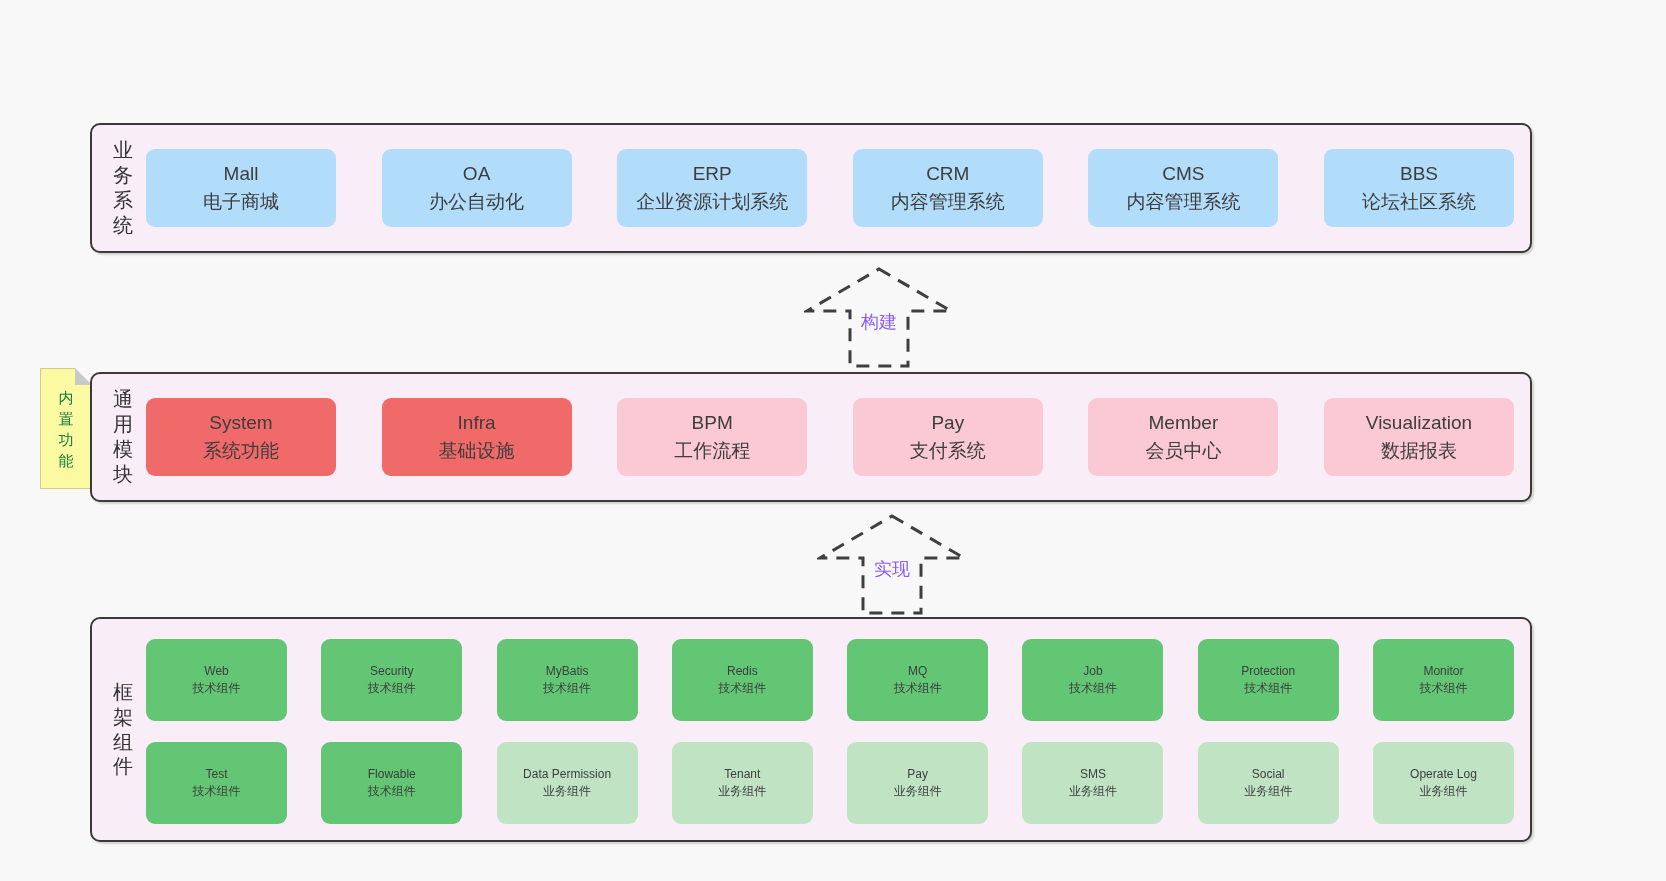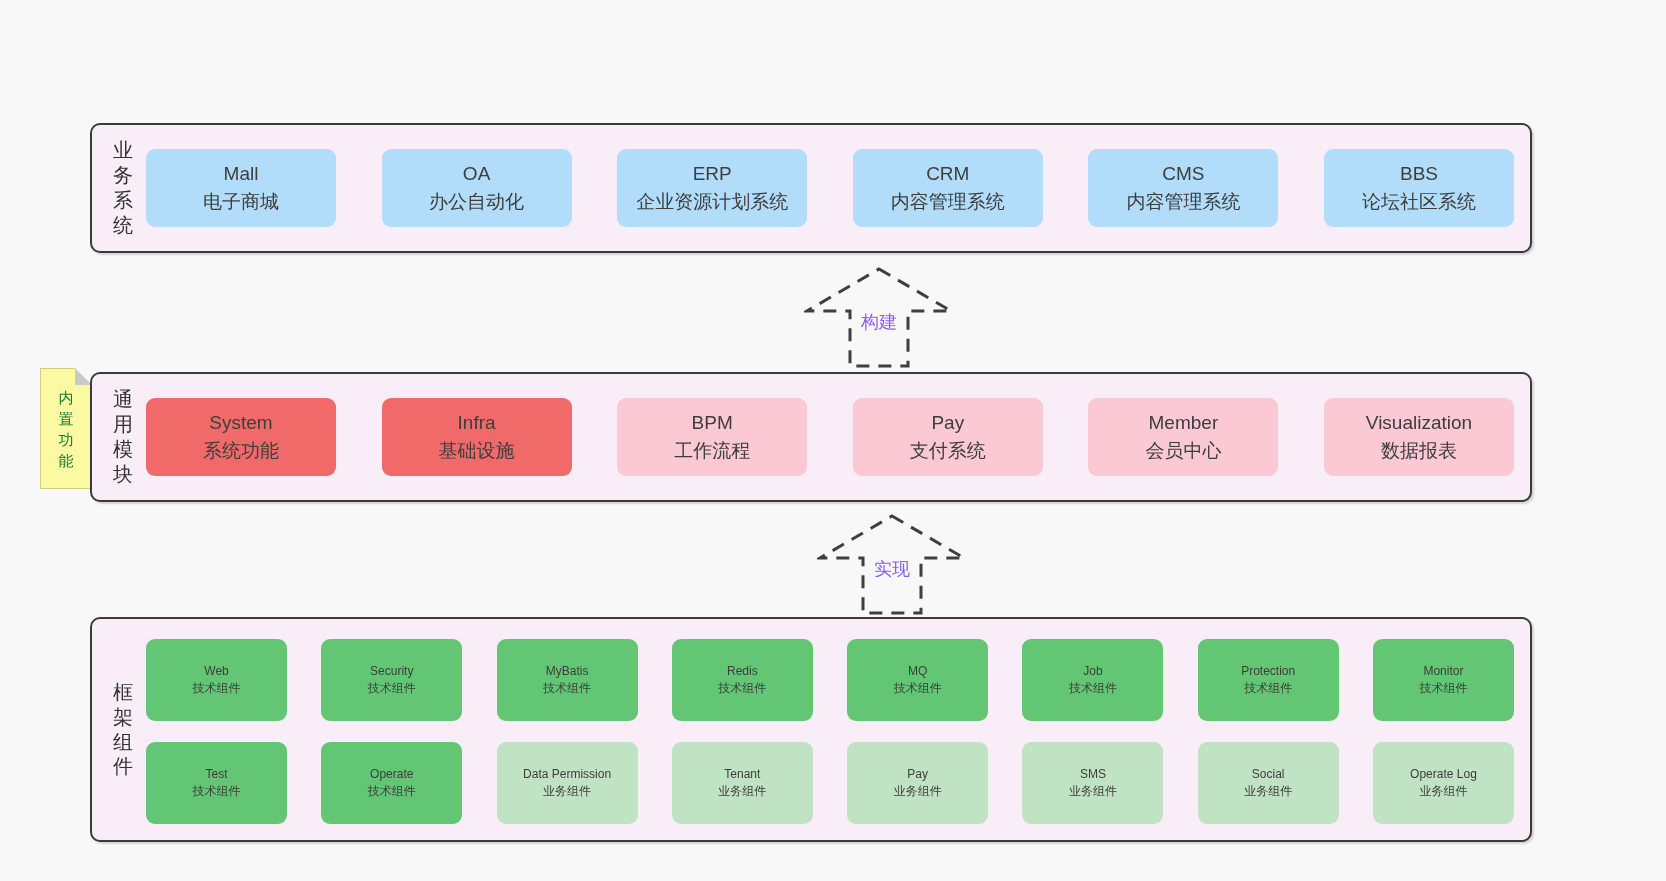--- a/index.html
+++ b/index.html
@@ -183,21 +183,21 @@
           <div>Monitor</div>
           <div>技术组件</div>
         </div>
       </div>
       <div class="row">
         <div class="box green">
           <div>Test</div>
           <div>技术组件</div>
         </div>
         <div class="box green">
-          <div>Operate</div>
+          <div>Flowable</div>
           <div>技术组件</div>
         </div>
         <div class="box lightgreen">
           <div>Data Permission</div>
           <div>业务组件</div>
         </div>
         <div class="box lightgreen">
           <div>Tenant</div>
           <div>业务组件</div>
         </div>

